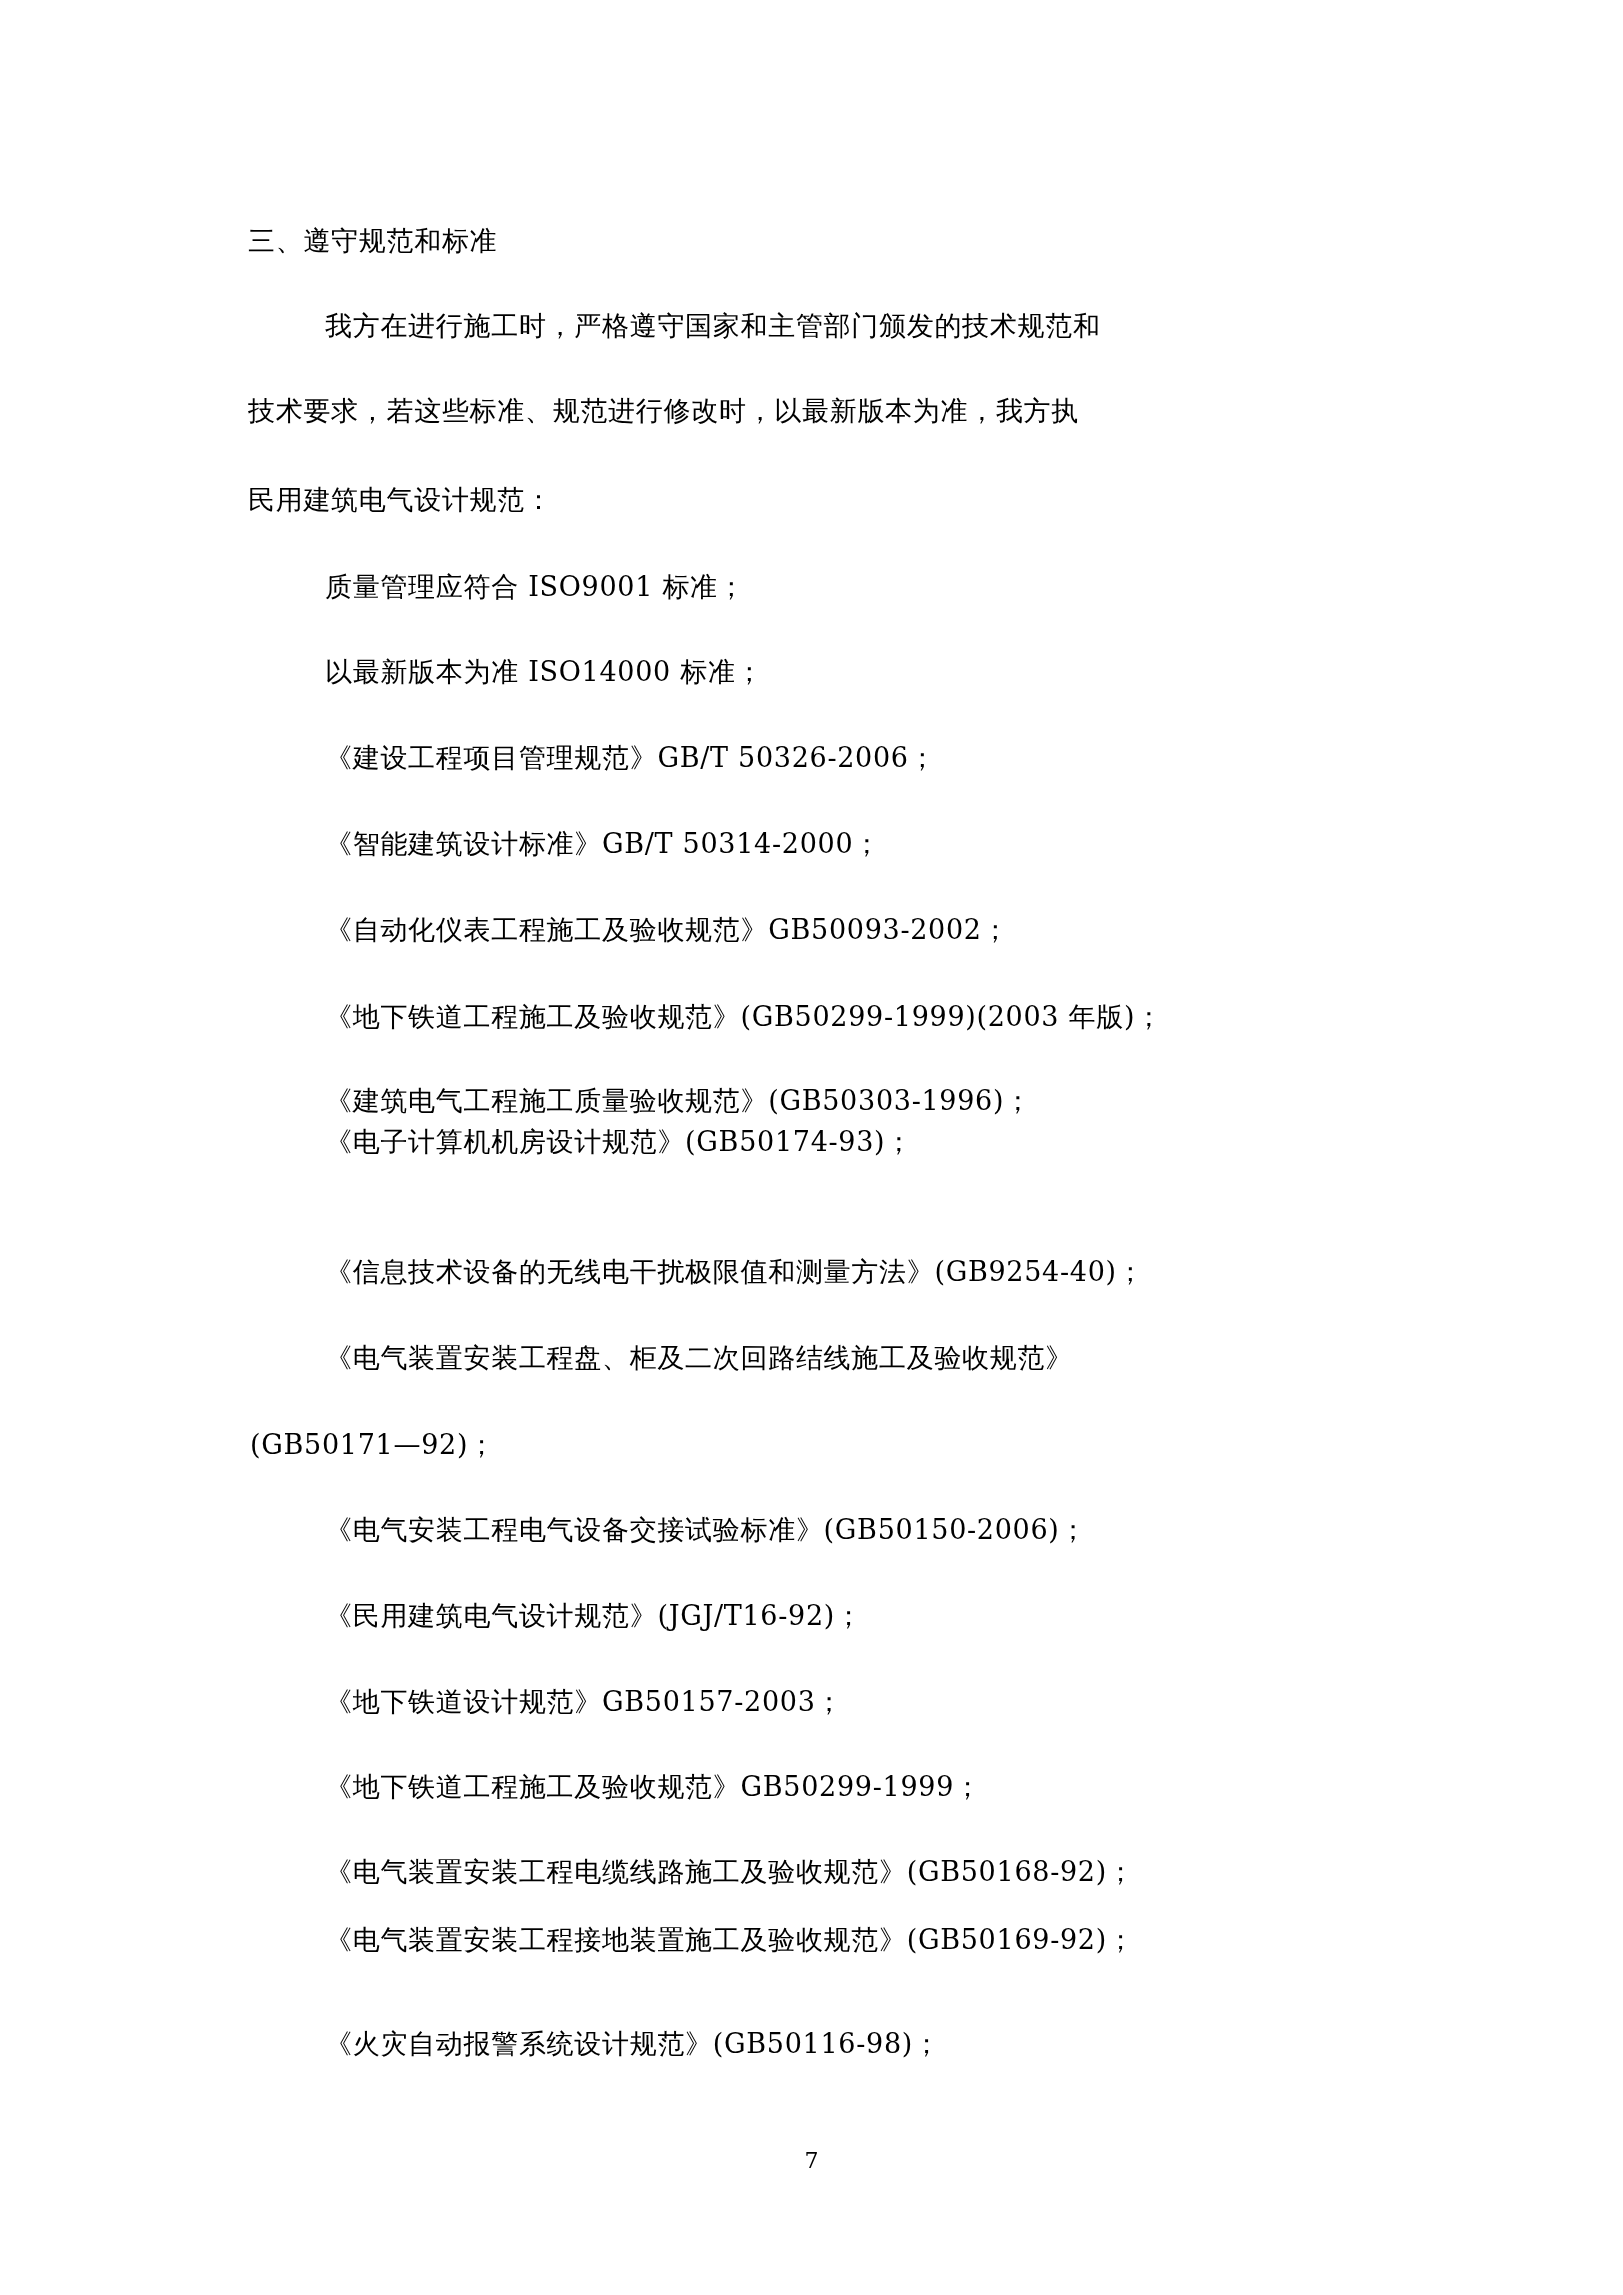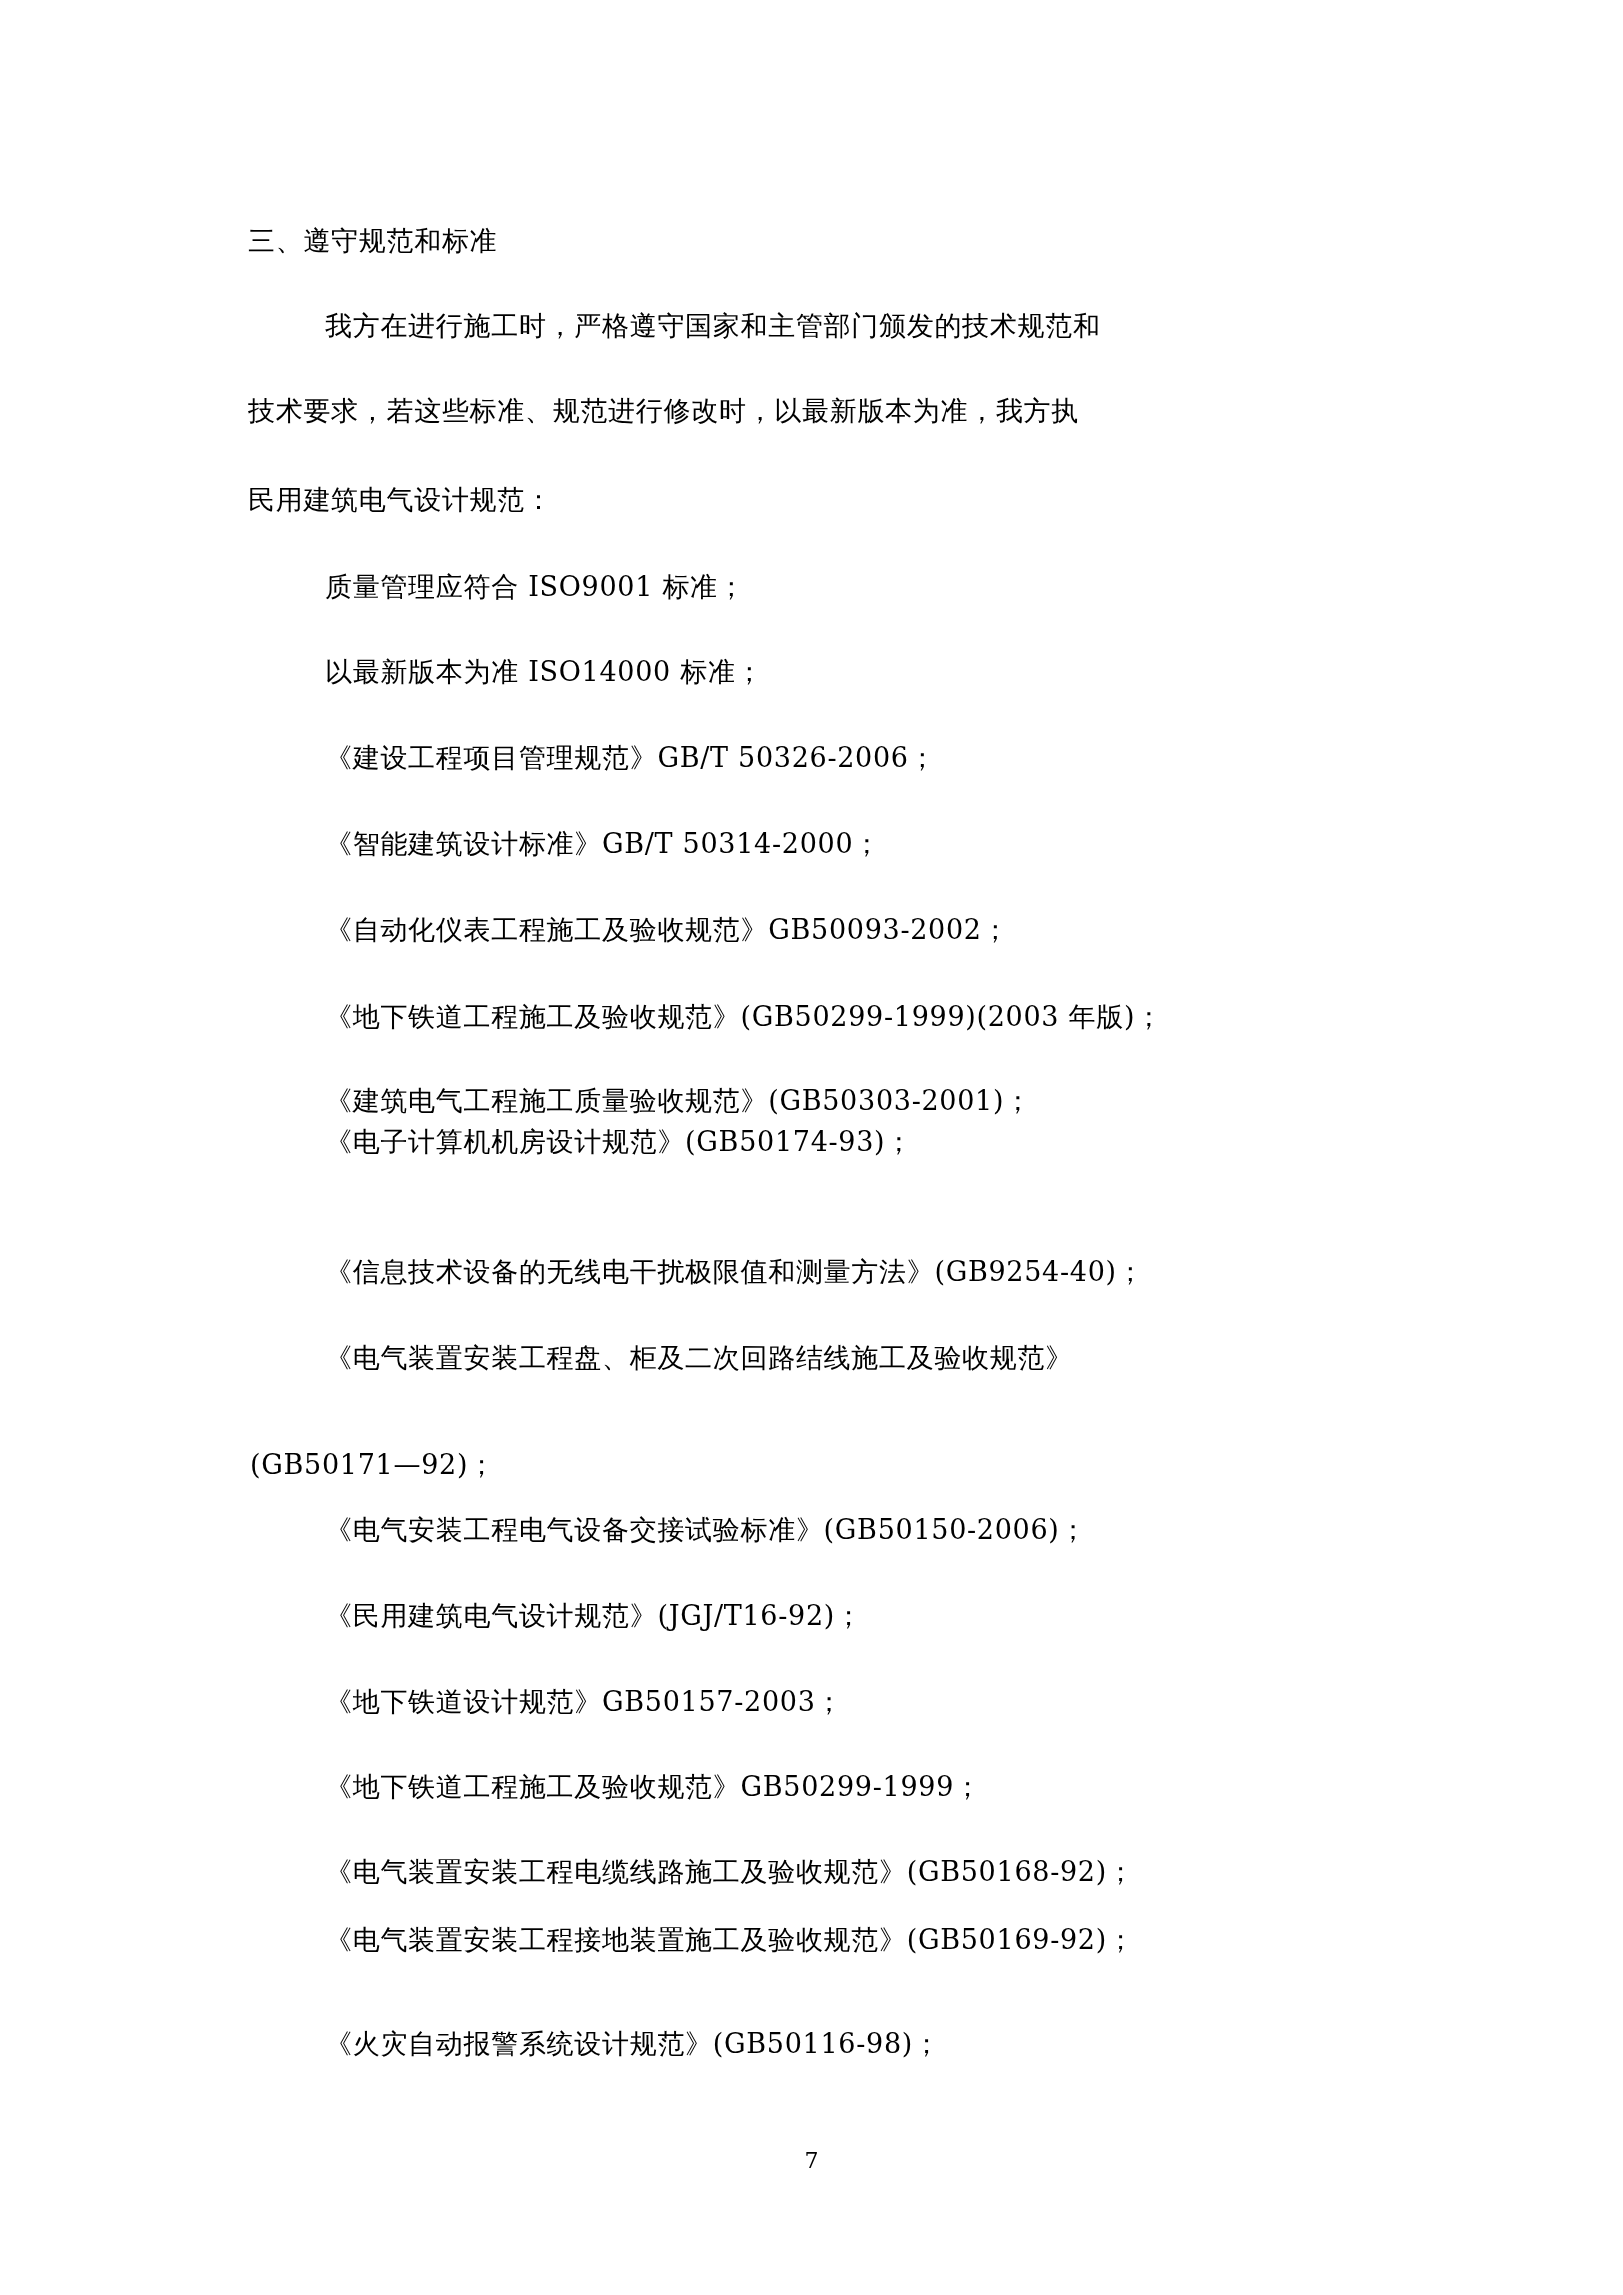--- a/index.html
+++ b/index.html
@@ -1,39 +1,39 @@
 <!DOCTYPE html>
 <html style="font-size:10.5px"><head>
 <meta charset="utf-8">
 <style>
   html, body { margin: 0; padding: 0; background: #ffffff; }
   body { width: 1623px; height: 2295px; position: relative; overflow: hidden;
          font-family: "DejaVu Serif", "Liberation Serif", serif; color: #000; }
   .line { position: absolute; left: 248px; white-space: nowrap; font-size: 27px; line-height: 39px; letter-spacing: 0.7px; }
   .indent { left: 325px; }
-  .list-cont { left: 250px; margin-top: 20px; }
+  .list-cont { left: 250px; }
   .page-number { position: absolute; top: 2148px; left: 0; width: 1623px; text-align: center; font-size: 22px; }
 </style>
 </head>
 <body>
 
 <div>
   <div class="line" style="top:221px">三、遵守规范和标准</div>
 
   <div class="line indent" style="top:306px">我方在进行施工时，严格遵守国家和主管部门颁发的技术规范和</div>
   <div class="line" style="top:391px">技术要求，若这些标准、规范进行修改时，以最新版本为准，我方执</div>
   <div class="line" style="top:480px">民用建筑电气设计规范：</div>
 
   <div class="line indent" style="top:567px">质量管理应符合 ISO9001 标准；</div>
   <div class="line indent" style="top:652px">以最新版本为准 ISO14000 标准；</div>
   <div class="line indent" style="top:738px">《建设工程项目管理规范》GB/T 50326-2006；</div>
   <div class="line indent" style="top:824px">《智能建筑设计标准》GB/T 50314-2000；</div>
   <div class="line indent" style="top:910px">《自动化仪表工程施工及验收规范》GB50093-2002；</div>
   <div class="line indent" style="top:997px">《地下铁道工程施工及验收规范》(GB50299-1999)(2003 年版)；</div>
-  <div class="line indent" style="top:1081px">《建筑电气工程施工质量验收规范》(GB50303-2001)；</div>
+  <div class="line indent" style="top:1081px">《建筑电气工程施工质量验收规范》(GB50303-1996)；</div>
   <div class="line indent" style="top:1122px">《电子计算机机房设计规范》(GB50174-93)；</div>
   <div class="line indent" style="top:1252px">《信息技术设备的无线电干扰极限值和测量方法》(GB9254-40)；</div>
   <div class="line indent" style="top:1338px">《电气装置安装工程盘、柜及二次回路结线施工及验收规范》</div>
   <div class="line list-cont" style="top:1425px">(GB50171—92)；</div>
   <div class="line indent" style="top:1510px">《电气安装工程电气设备交接试验标准》(GB50150-2006)；</div>
   <div class="line indent" style="top:1596px">《民用建筑电气设计规范》(JGJ/T16-92)；</div>
   <div class="line indent" style="top:1682px">《地下铁道设计规范》GB50157-2003；</div>
   <div class="line indent" style="top:1767px">《地下铁道工程施工及验收规范》GB50299-1999；</div>
   <div class="line indent" style="top:1852px">《电气装置安装工程电缆线路施工及验收规范》(GB50168-92)；</div>
   <div class="line indent" style="top:1920px">《电气装置安装工程接地装置施工及验收规范》(GB50169-92)；</div>

